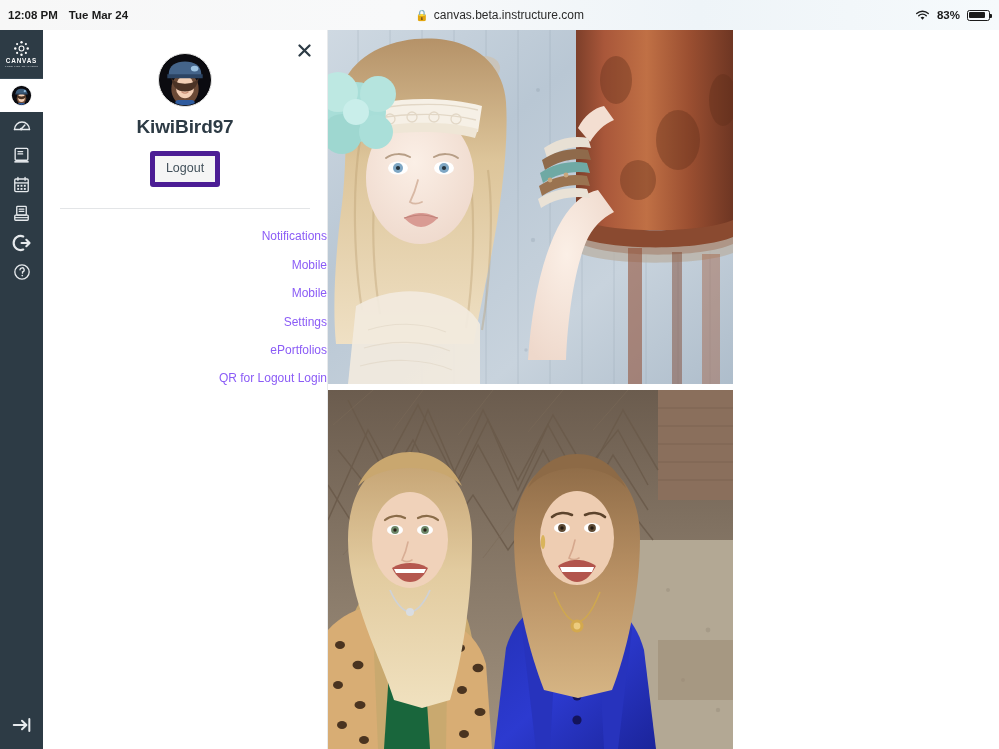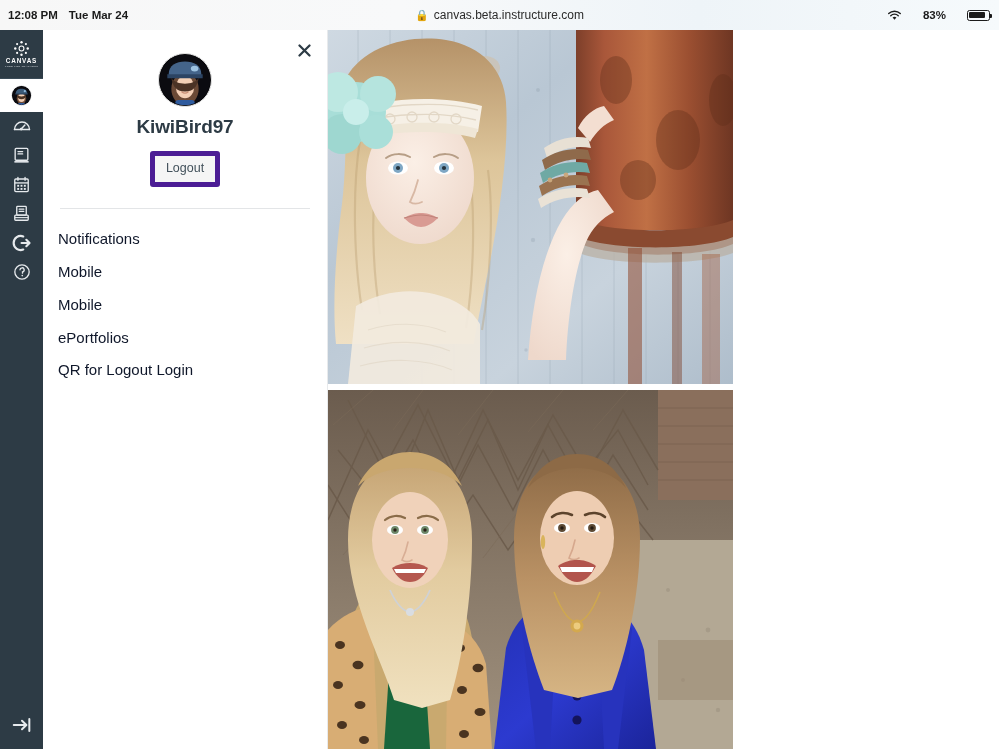--- a/index.html
+++ b/index.html
@@ -20,21 +20,21 @@
     font-size: 11.5px; font-weight: bold; color: #1b1b1b;
   }
   .sb-left { display: flex; align-items: center; gap: 11px; padding-left: 8px; }
   .sb-center {
     position: absolute; left: 0; width: 999px;
     display: flex; justify-content: center; align-items: center;
     gap: 5px; font-weight: normal; font-size: 12px; color: #2b2b2b;
   }
   .sb-right {
     position: absolute; right: 9px; top: 0; height: 30px;
-    display: flex; align-items: center; gap: 21px;
+    display: flex; align-items: center; gap: 7px;
   }
   .lock-glyph { font-size: 11px; color: #333; line-height: 1; }
   .wifi-ico { width: 15px; height: 11px; display: block; }
   .batt-pct { font-size: 11.5px; font-weight: bold; color: #1b1b1b; }
   .batt {
     width: 23px; height: 11px; border: 1.3px solid #1b1b1b;
     border-radius: 2.5px; position: relative; padding: 1.3px;
   }
   .batt::after {
     content: ""; position: absolute; right: -3.4px; top: 3px;
@@ -128,24 +128,25 @@
     font-family: "Liberation Sans", sans-serif;
     line-height: 1.35;
   }
   .tray-divider {
     margin: 21px auto 0;
     width: 250px; height: 1px; background: #e3e5e7;
   }
   .tray-links { margin-top: 14px; padding-left: 15px; }
   .tray-link {
     display: block;
-    font-size: 15px; color: #0f172a;
+    font-size: 12px; color: #8b5cf6;
     padding: 5.5px 0 5.5px 0;
     text-decoration: none; cursor: pointer;
     line-height: 1.45;
+    text-align: right;
   }
 
   
   .content {
     position: absolute; top: 0; left: 328px;
     width: 671px; height: 719px;
     background: #ffffff; overflow: hidden;
   }
   .photo { display: block; width: 405px; }
   .photo-1 { height: 354px; }
@@ -322,20 +323,21 @@
     <div class="tray-logout-row">
       <button class="btn-logout">Logout</button>
     </div>
 
     <div class="tray-divider"></div>
 
     <div class="tray-links">
       <a class="tray-link">Notifications</a>
       <a class="tray-link">Mobile</a>
       <a class="tray-link">Mobile</a>
+      <a class="tray-link">Settings</a>
       <a class="tray-link">ePortfolios</a>
       <a class="tray-link">QR for Logout Login</a>
     </div>
   </aside>
 
   <main class="content">
 
     <svg class="photo photo-1" viewBox="0 0 405 354" preserveAspectRatio="none">
       <defs>
         <linearGradient id="wallG" x1="0" y1="0" x2="1" y2="1">

